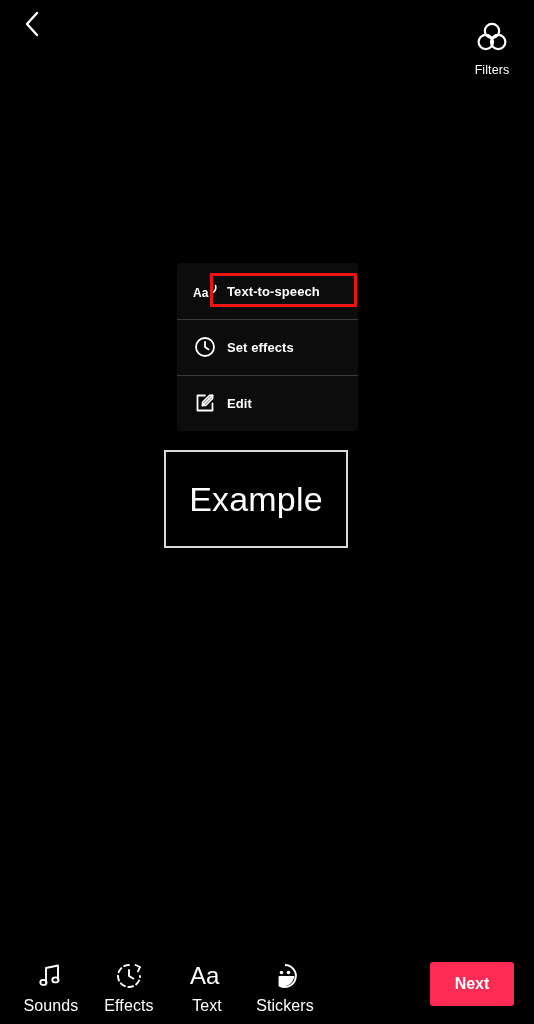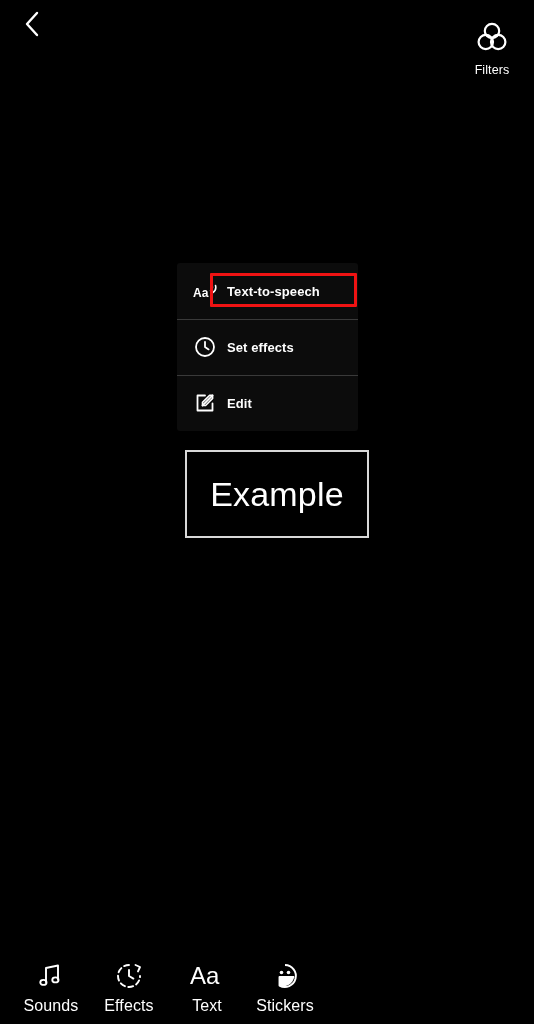--- a/index.html
+++ b/index.html
@@ -85,22 +85,22 @@
     left:210px; top:273px;
     width:147px; height:34px;
     border:3px solid #ef1313;
     border-radius:1px;
     pointer-events:none;
   }
 
   
   #example-textbox {
     position:absolute;
-    left:185px; top:450px;
-    width:184px; height:88px;
+    left:164px; top:450px;
+    width:184px; height:98px;
     border:2px solid #d9d9d9;
     display:flex; align-items:center; justify-content:center;
     background:transparent;
     cursor:move;
   }
   #example-text {
     font-size:34px; font-weight:normal; color:#fff;
     letter-spacing:.2px;
   }
 
@@ -250,15 +250,16 @@
             <path d="M9.5 16 L9.5 24.6 A11 11 0 0 0 24.2 16 Z" fill="#fff"></path>
             <circle cx="11.5" cy="11.5" r="1.8" fill="#fff"></circle>
             <circle cx="18.5" cy="11.5" r="1.8" fill="#fff"></circle>
           </svg>
         </div>
         <div class="tool-label">Stickers</div>
       </div>
 
     </div>
 
+    <button id="next-button">Next</button>
   </div>
 
 </div>
 
 </body></html>

